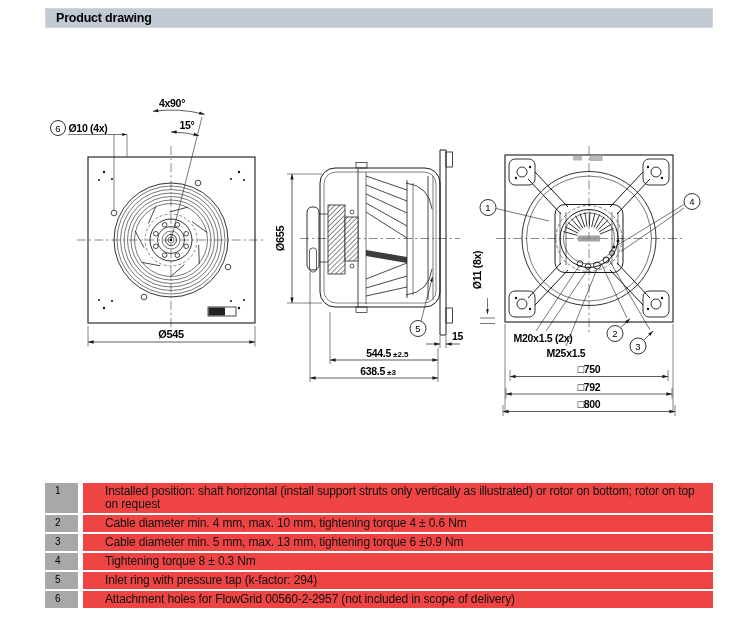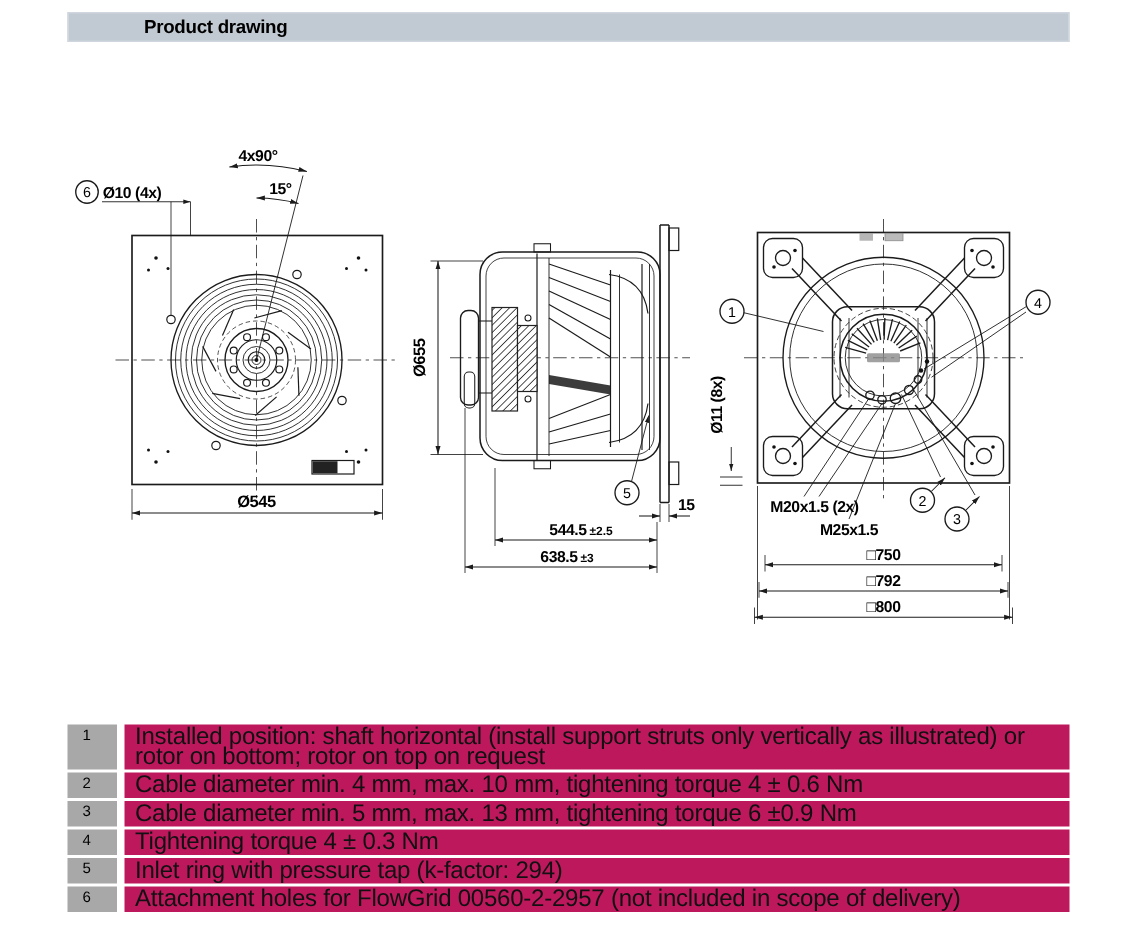--- a/index.html
+++ b/index.html
@@ -1,35 +1,35 @@
 <!DOCTYPE html>
 <html><head>
 <meta charset="utf-8">
 <style>
   html,body{margin:0;padding:0;background:#fff;}
   #page{position:relative;width:750px;height:627px;background:#fff;overflow:hidden;
         font-family:"Liberation Sans",sans-serif;}
   .hdr{position:absolute;left:45px;top:8px;width:668px;height:20px;background:#c1c9d2;
-       border:1px solid #cfd6dd;box-sizing:border-box;padding-left:40px;}
+       border:1px solid #cfd6dd;box-sizing:border-box;}
   .hdr span{display:block;font-size:12.5px;font-weight:bold;color:#000;line-height:18px;
        padding-left:10px;letter-spacing:-0.2px;}
   svg{position:absolute;left:0;top:0;}
   svg .ln{fill:none;stroke:#1b1b1b;}
   svg .cl{fill:none;stroke:#4a4a4a;stroke-width:.65;stroke-dasharray:9 3 2.2 3;}
   svg text{font-family:"Liberation Sans",sans-serif;fill:#000;}
   svg text.dim{font-size:10.5px;font-weight:bold;letter-spacing:-0.3px;}
   svg text.dimlg{font-size:11px;font-weight:bold;letter-spacing:-0.3px;}
   svg text.tol{font-size:8px;font-weight:bold;}
   svg text.co{font-size:9.5px;font-weight:normal;}
   .ntable{position:absolute;left:45px;top:483px;width:668px;}
   .trow{display:flex;margin-bottom:2px;}
   .tnum{width:33px;background:#a8a8a8;flex:none;font-size:10px;color:#000;
         padding:2px 0 2px 10px;box-sizing:border-box;}
-  .tdesc{flex:1;background:#be185d;margin-left:5px;font-size:16px;color:#111;
-        line-height:13px;padding:2px 6px 2px 7px;letter-spacing:-0.15px;}
+  .tdesc{flex:1;background:#ef4444;margin-left:5px;font-size:12px;color:#111;
+        line-height:13px;padding:2px 6px 2px 22px;letter-spacing:-0.15px;}
 </style>
 </head>
 <body>
 
 <div id="page">
 
   <div class="hdr">
     <span>Product drawing</span>
   </div>
 
@@ -381,21 +381,21 @@
     </div>
 
     <div class="trow">
       <div class="tnum">3</div>
       <div class="tdesc">Cable diameter min. 5 mm, max. 13 mm, tightening torque 6 ±0.9 Nm</div>
     </div>
 
 
     <div class="trow">
       <div class="tnum">4</div>
-      <div class="tdesc">Tightening torque 4 ± 0.3 Nm</div>
+      <div class="tdesc">Tightening torque 8 ± 0.3 Nm</div>
     </div>
 
     <div class="trow">
       <div class="tnum">5</div>
       <div class="tdesc">Inlet ring with pressure tap (k-factor: 294)</div>
     </div>
 
     <div class="trow">
       <div class="tnum">6</div>
       <div class="tdesc">Attachment holes for FlowGrid 00560-2-2957 (not included in scope of delivery)</div>

